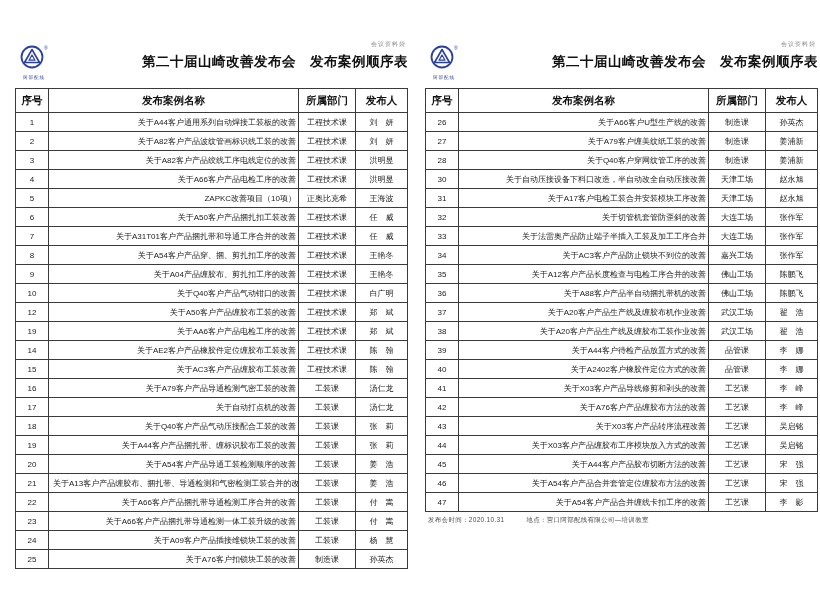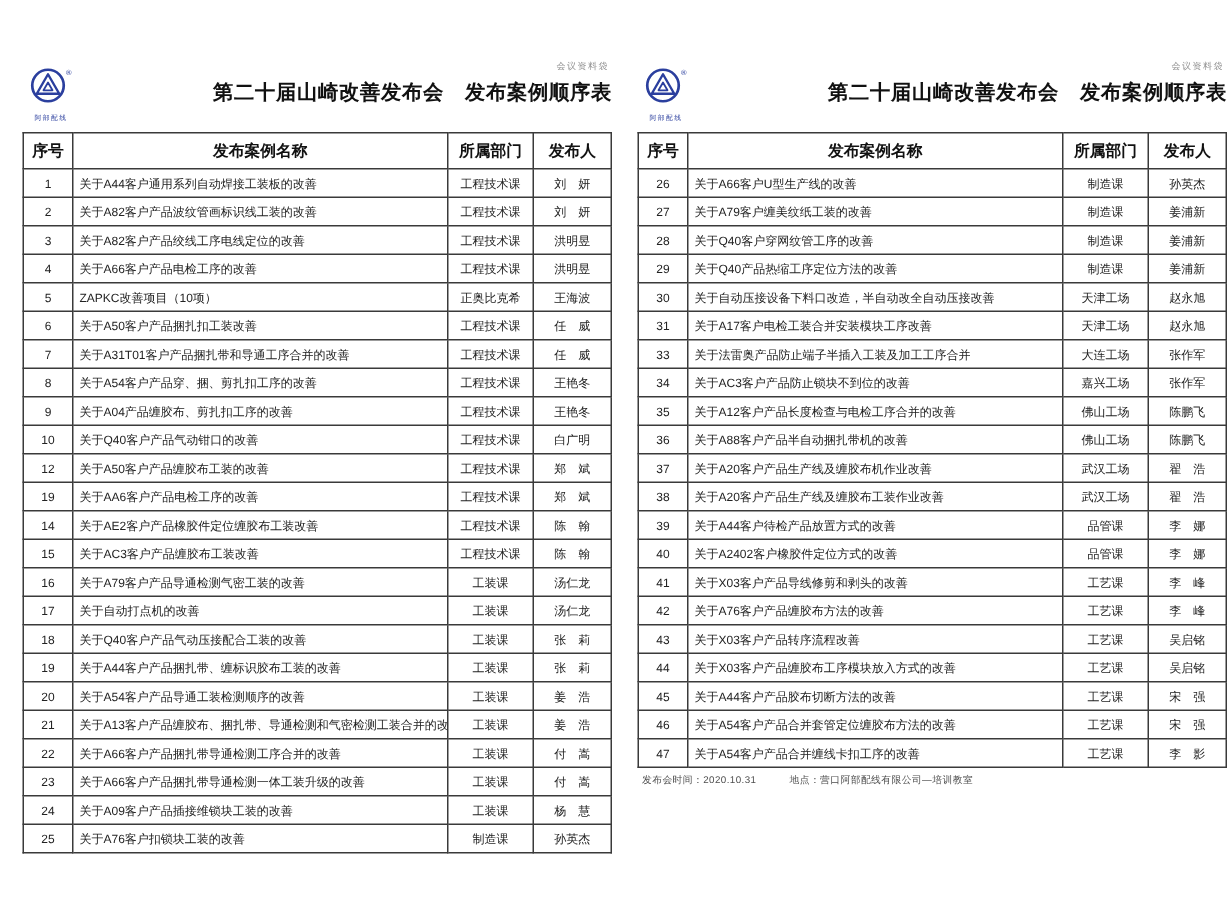--- a/index.html
+++ b/index.html
@@ -32,21 +32,21 @@
   col.c-dept{width:57px;}
   col.c-pres{width:52px;}
   th{
     border:1px solid var(--border);height:24px;font-size:10.5px;font-weight:bold;
     padding:0;color:#111;
   }
   td{
     border:1px solid var(--border);height:19px;font-size:8px;line-height:9px;
     padding:0 2px;text-align:center;white-space:nowrap;overflow:hidden;color:#222;
   }
-  td.c1{text-align:left;padding-left:4px;margin-top:42px;}
+  td.c1{text-align:right;padding-left:4px;margin-top:42px;}
   .footer-line{
     display:flex;gap:22px;margin-top:4px;padding-left:3px;
     font-size:6.5px;color:#4d4d4d;letter-spacing:0.3px;
   }
 </style>
 </head>
 <body>
 
 <div class="page">
 
@@ -270,36 +270,36 @@
             <td class="c2">制造课</td>
             <td class="c3">姜浦新</td>
           </tr>
           <tr>
             <td class="c0">28</td>
             <td class="c1">关于Q40客户穿网纹管工序的改善</td>
             <td class="c2">制造课</td>
             <td class="c3">姜浦新</td>
           </tr>
           <tr>
-            <td class="c0">29</td>
-            <td class="c1">关于Q40产品热缩工序定位方法的改善</td>
-            <td class="c2">制造课</td>
-            <td class="c3">姜浦新</td>
-          </tr>
-          <tr>
             <td class="c0">30</td>
             <td class="c1">关于自动压接设备下料口改造，半自动改全自动压接改善</td>
             <td class="c2">天津工场</td>
             <td class="c3">赵永旭</td>
           </tr>
           <tr>
             <td class="c0">31</td>
             <td class="c1">关于A17客户电检工装合并安装模块工序改善</td>
             <td class="c2">天津工场</td>
             <td class="c3">赵永旭</td>
+          </tr>
+          <tr>
+            <td class="c0">32</td>
+            <td class="c1">关于切管机套管防歪斜的改善</td>
+            <td class="c2">大连工场</td>
+            <td class="c3">张作军</td>
           </tr>
           <tr>
             <td class="c0">33</td>
             <td class="c1">关于法雷奥产品防止端子半插入工装及加工工序合并</td>
             <td class="c2">大连工场</td>
             <td class="c3">张作军</td>
           </tr>
           <tr>
             <td class="c0">34</td>
             <td class="c1">关于AC3客户产品防止锁块不到位的改善</td>

